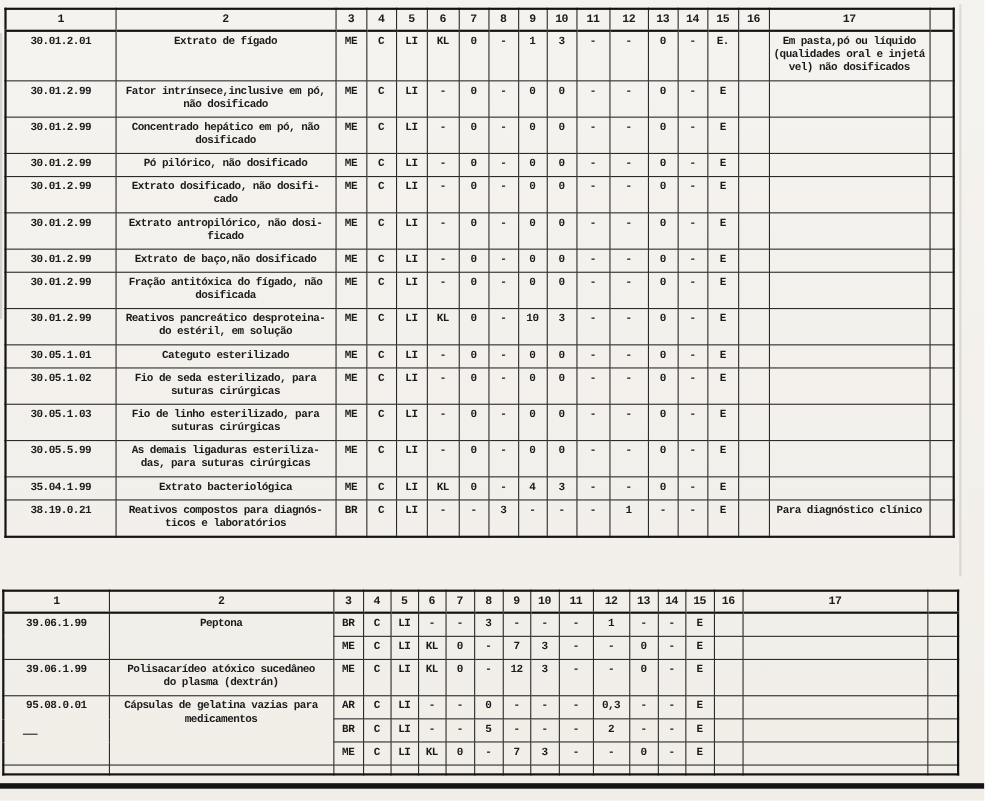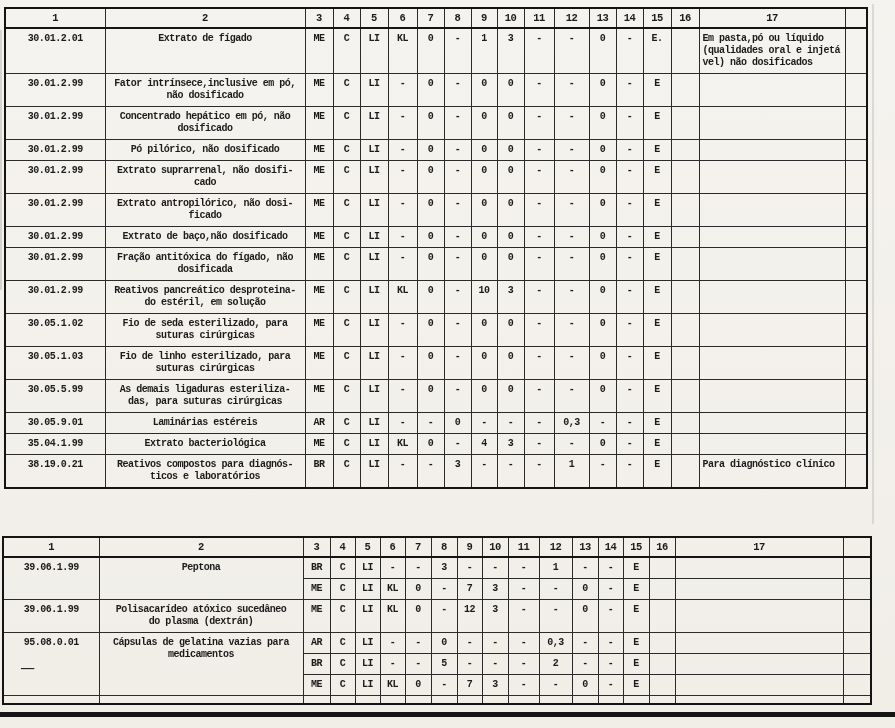--- a/index.html
+++ b/index.html
@@ -34,21 +34,21 @@
   }
   .t th.hcell{
     text-align:center;
     font-size:10.5px;
     padding:3px 2px;
     border-bottom:2px solid #141414;
   }
   td.code{text-align:center;white-space:pre-line;}
   td.desc{text-align:center;white-space:pre-line;}
   td.val{text-align:center;}
-  td.obs{text-align:left;white-space:pre-line;}
+  td.obs{text-align:center;white-space:pre-line;}
   td.trail{border-left:1px dashed #7d7d7d;}
   th.trail-h{border-left:1px solid #2b2b2b;}
   tr.thin td{padding:0;height:8px;}
   .mark{
     display:block;
     text-align:left;
     margin:14px 0 0 14px;
     transform:scaleX(2.2);
     transform-origin:left center;
   }
@@ -199,21 +199,21 @@
           <td class="val">-</td>
           <td class="val">0</td>
           <td class="val">-</td>
           <td class="val">E</td>
           <td class="val"></td>
           <td class="obs"></td>
           <td class="trail"></td>
         </tr>
         <tr>
           <td class="code">30.01.2.99</td>
-          <td class="desc">Extrato suprarrenal, não dosifi-
+          <td class="desc">Extrato dosificado, não dosifi-
 cado</td>
           <td class="val">ME</td>
           <td class="val">C</td>
           <td class="val">LI</td>
           <td class="val">-</td>
           <td class="val">0</td>
           <td class="val">-</td>
           <td class="val">0</td>
           <td class="val">0</td>
           <td class="val">-</td>
@@ -292,20 +292,40 @@
           <td class="desc">Reativos pancreático desproteina-
 do estéril, em solução</td>
           <td class="val">ME</td>
           <td class="val">C</td>
           <td class="val">LI</td>
           <td class="val">KL</td>
           <td class="val">0</td>
           <td class="val">-</td>
           <td class="val">10</td>
           <td class="val">3</td>
+          <td class="val">-</td>
+          <td class="val">-</td>
+          <td class="val">0</td>
+          <td class="val">-</td>
+          <td class="val">E</td>
+          <td class="val"></td>
+          <td class="obs"></td>
+          <td class="trail"></td>
+        </tr>
+        <tr>
+          <td class="code">30.05.1.01</td>
+          <td class="desc">Categuto esterilizado</td>
+          <td class="val">ME</td>
+          <td class="val">C</td>
+          <td class="val">LI</td>
+          <td class="val">-</td>
+          <td class="val">0</td>
+          <td class="val">-</td>
+          <td class="val">0</td>
+          <td class="val">0</td>
           <td class="val">-</td>
           <td class="val">-</td>
           <td class="val">0</td>
           <td class="val">-</td>
           <td class="val">E</td>
           <td class="val"></td>
           <td class="obs"></td>
           <td class="trail"></td>
         </tr>
         <tr>
@@ -358,40 +378,20 @@
           <td class="val">C</td>
           <td class="val">LI</td>
           <td class="val">-</td>
           <td class="val">0</td>
           <td class="val">-</td>
           <td class="val">0</td>
           <td class="val">0</td>
           <td class="val">-</td>
           <td class="val">-</td>
           <td class="val">0</td>
-          <td class="val">-</td>
-          <td class="val">E</td>
-          <td class="val"></td>
-          <td class="obs"></td>
-          <td class="trail"></td>
-        </tr>
-        <tr>
-          <td class="code">30.05.9.01</td>
-          <td class="desc">Laminárias estéreis</td>
-          <td class="val">AR</td>
-          <td class="val">C</td>
-          <td class="val">LI</td>
-          <td class="val">-</td>
-          <td class="val">-</td>
-          <td class="val">0</td>
-          <td class="val">-</td>
-          <td class="val">-</td>
-          <td class="val">-</td>
-          <td class="val">0,3</td>
-          <td class="val">-</td>
           <td class="val">-</td>
           <td class="val">E</td>
           <td class="val"></td>
           <td class="obs"></td>
           <td class="trail"></td>
         </tr>
         <tr>
           <td class="code">35.04.1.99</td>
           <td class="desc">Extrato bacteriológica</td>
           <td class="val">ME</td>

